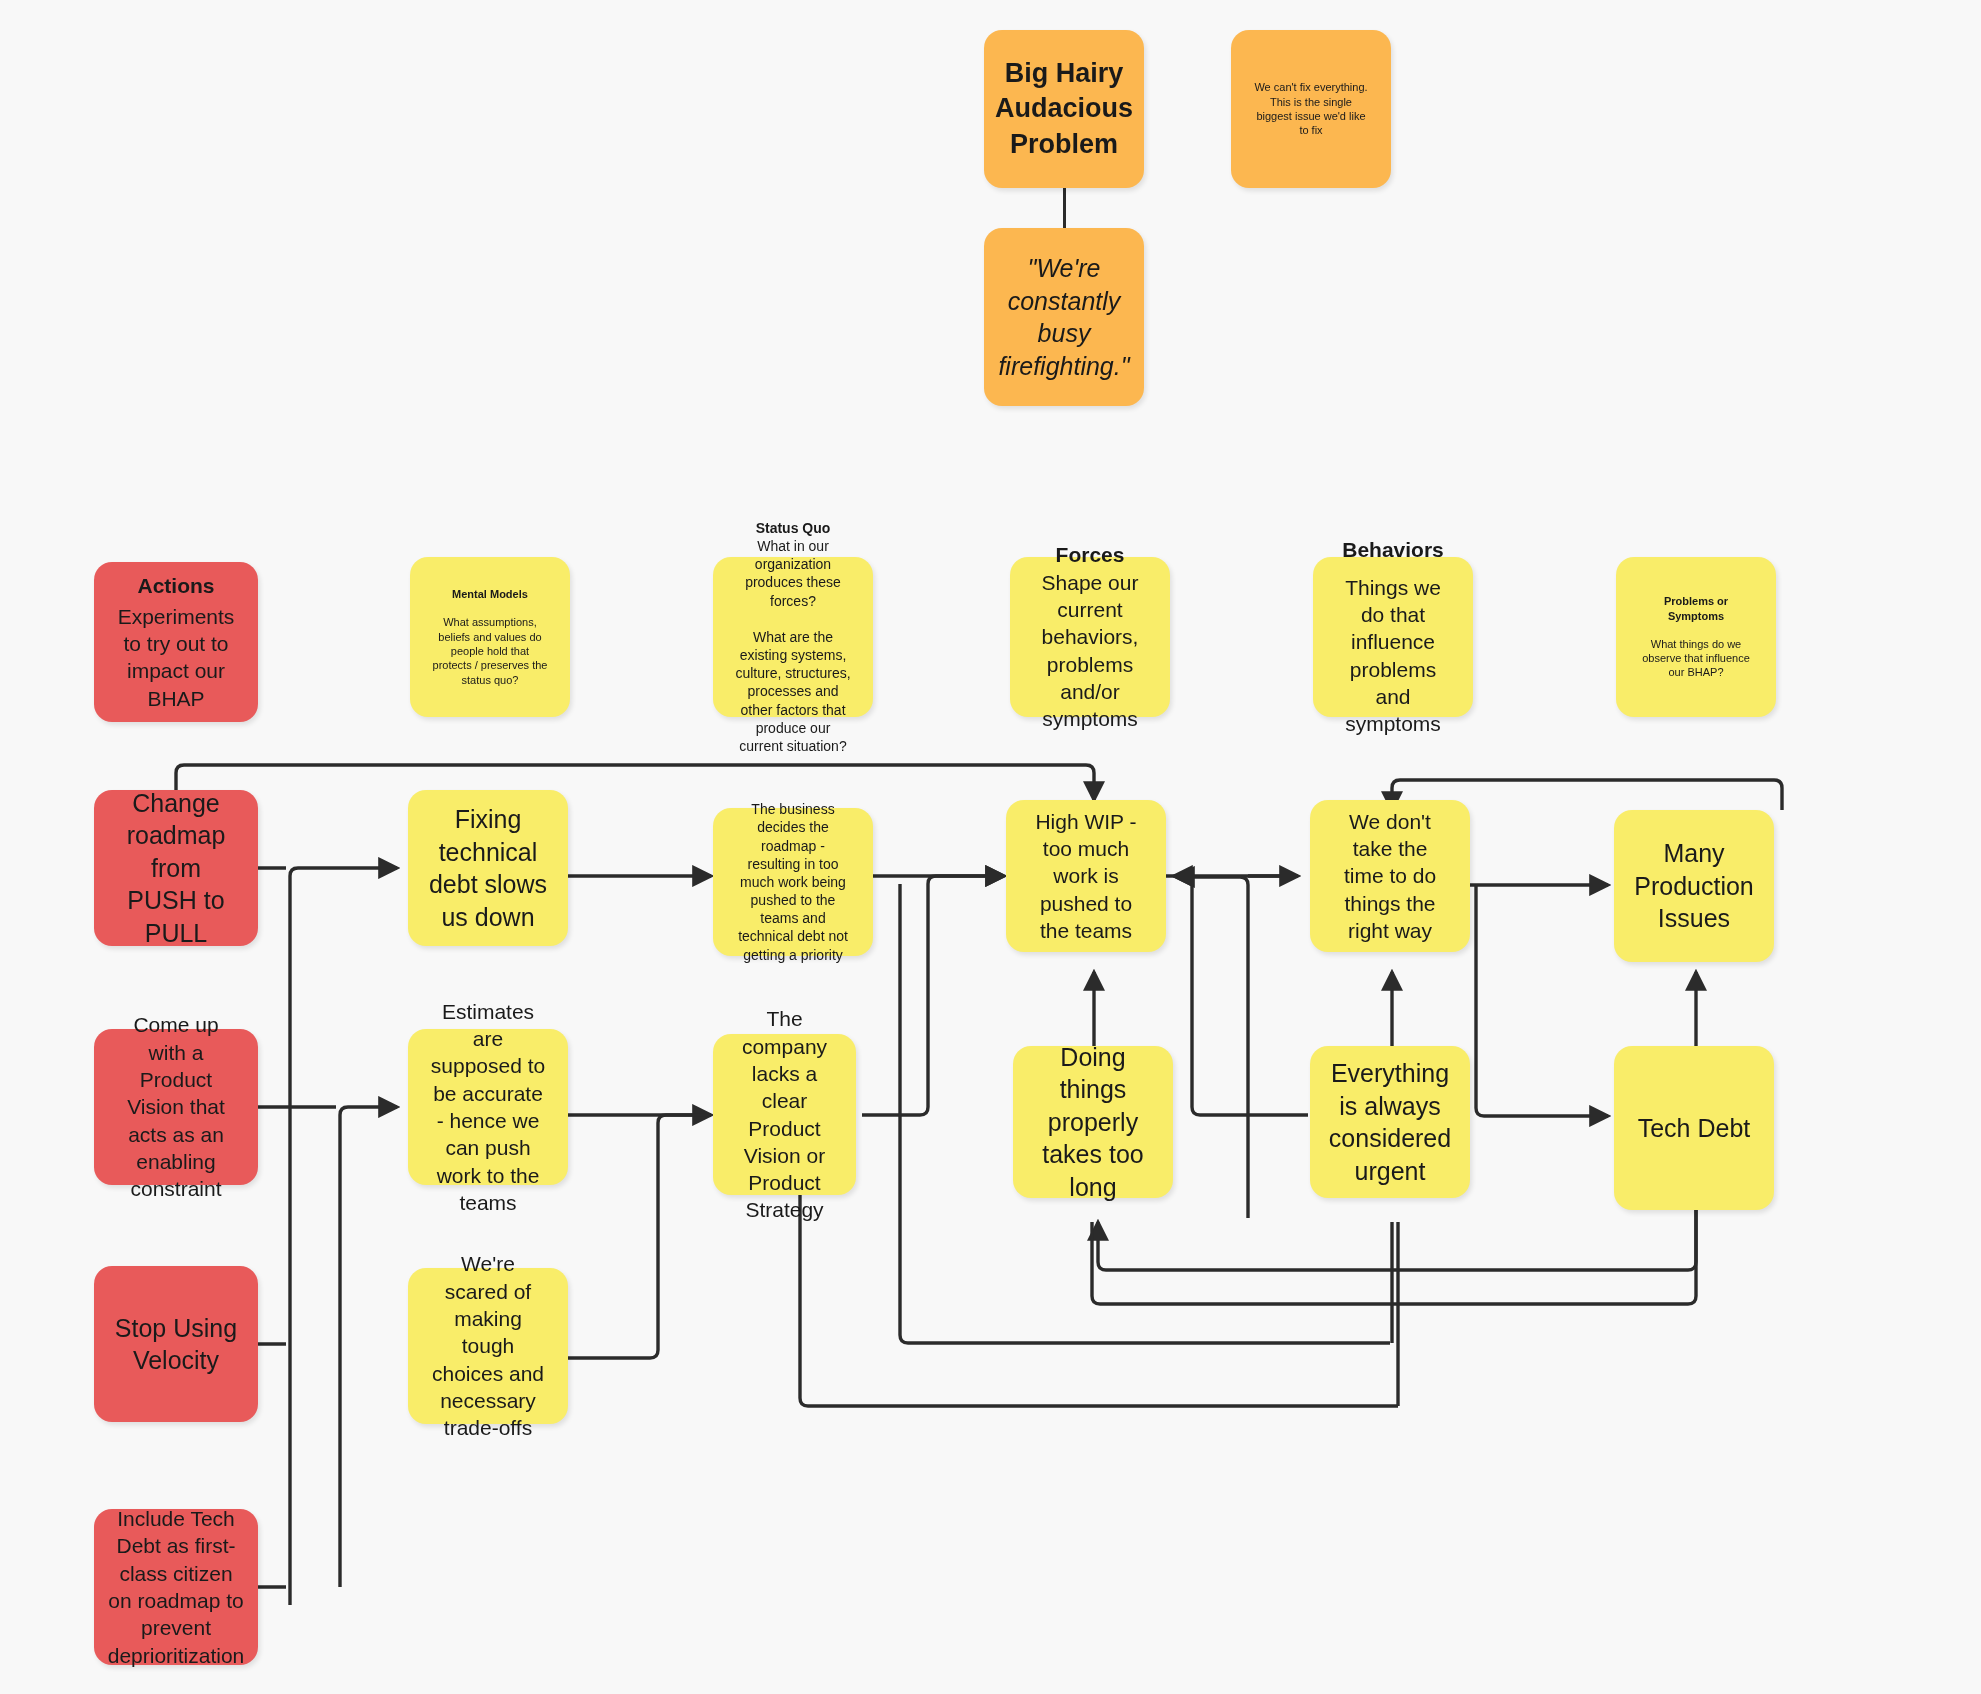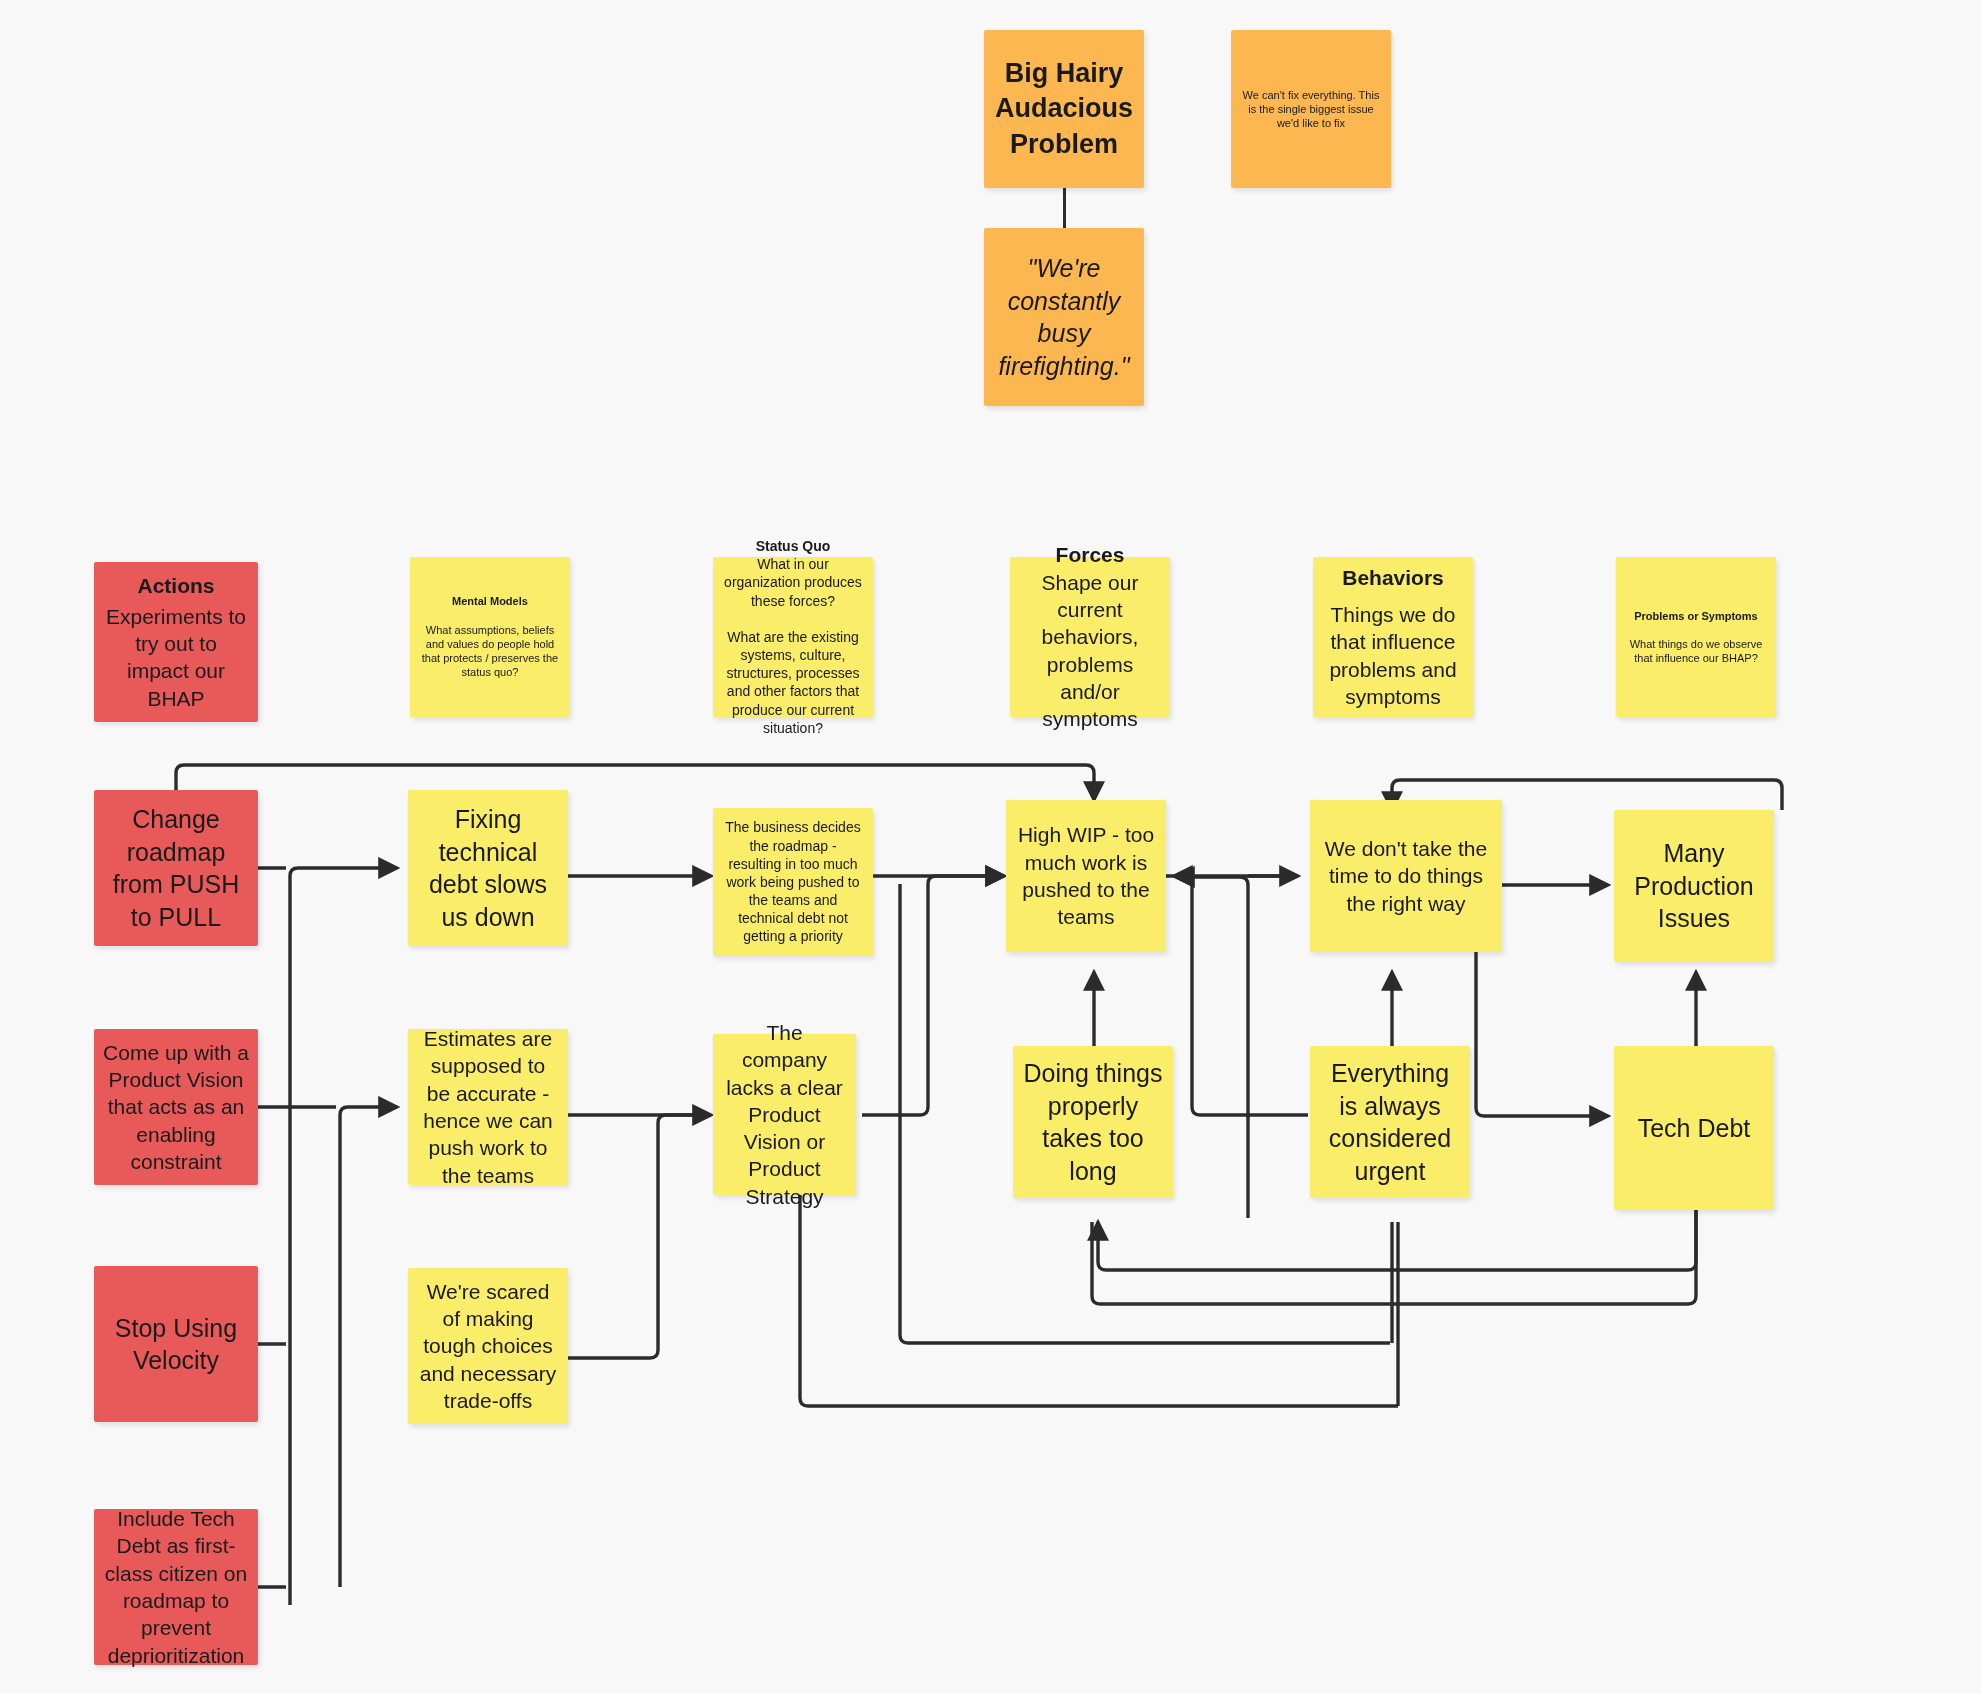--- a/index.html
+++ b/index.html
@@ -8,26 +8,26 @@
     background:#f8f8f8;
     font-family:"Liberation Sans",sans-serif;
     position:relative;
     overflow:hidden;
   }
   #canvas{position:absolute;left:0;top:0;width:1981px;height:1694px;}
   #edges{position:absolute;left:0;top:0;width:1981px;height:1694px;pointer-events:none;}
   .card{
     position:absolute;
     box-sizing:border-box;
-    border-radius:2px;
+    border-radius:18px;
     display:flex;
     align-items:center;
     justify-content:center;
     text-align:center;
-    padding:10px 9px;
+    padding:10px 20px;
     color:#1a1a1a;
     box-shadow:2px 3px 5px rgba(0,0,0,0.10);
     line-height:1.30;
     white-space:pre-line;
     z-index:5;
   }
   .yellow{background:#f9ed69;}
   .red{background:#e85a5a;}
   .orange{background:#fcb750;}
 
@@ -168,21 +168,21 @@
   <div class="card yellow med" style="left:408px;top:1268px;width:160px;height:156px;">We're scared of making tough choices and necessary trade-offs</div>
 
   <div class="card yellow xsml" style="left:713px;top:808px;width:160px;height:148px;">The business decides the roadmap - resulting in too much work being pushed to the teams and technical debt not getting a priority</div>
 
   <div class="card yellow med" style="left:713px;top:1034px;width:143px;height:161px;">The company lacks a clear Product Vision or Product Strategy</div>
 
   <div class="card yellow med" style="left:1006px;top:800px;width:160px;height:152px;">High WIP - too much work is pushed to the teams</div>
 
   <div class="card yellow big" style="left:1013px;top:1046px;width:160px;height:152px;">Doing things properly takes too long</div>
 
-  <div class="card yellow med" style="left:1310px;top:800px;width:192px;height:152px;">We don't take the time to do things the right way</div>
+  <div class="card yellow med" style="left:1310px;top:800px;width:160px;height:152px;">We don't take the time to do things the right way</div>
 
   <div class="card yellow big" style="left:1310px;top:1046px;width:160px;height:152px;">Everything is always considered urgent</div>
 
   <div class="card yellow big" style="left:1614px;top:810px;width:160px;height:152px;">Many Production Issues</div>
 
   <div class="card yellow big" style="left:1614px;top:1046px;width:160px;height:164px;">Tech Debt</div>
 
 </div>
 
 </body></html>

